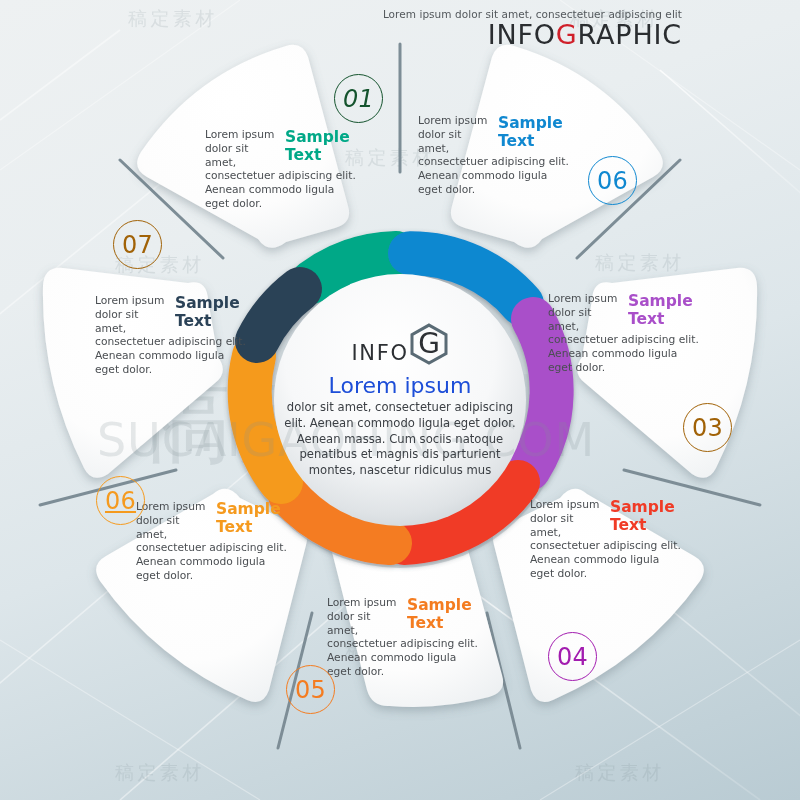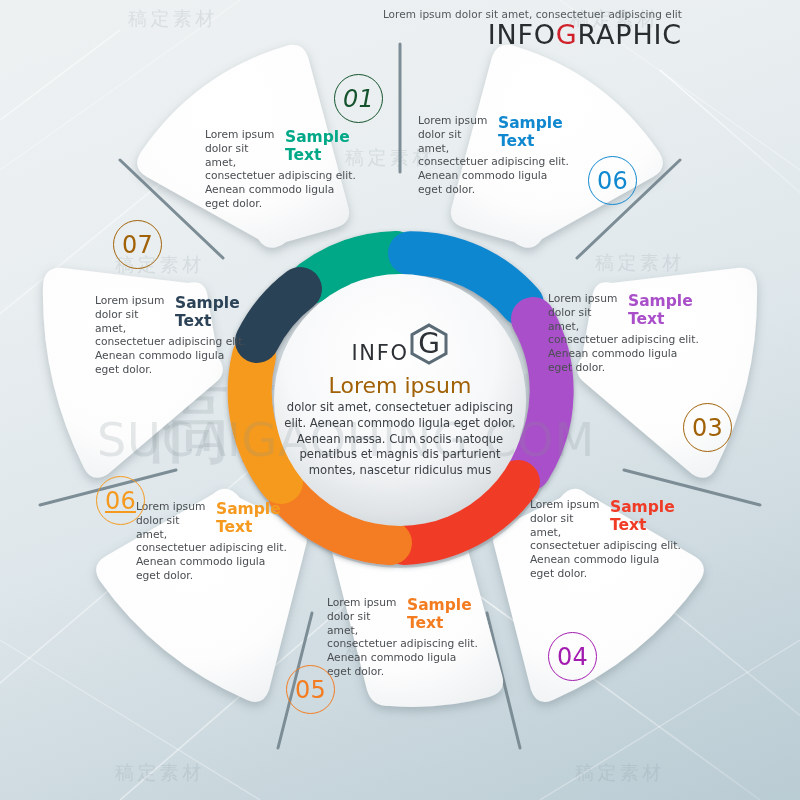--- a/index.html
+++ b/index.html
@@ -78,21 +78,21 @@
   }
   .logo .info{
     font-size:21px;letter-spacing:.08em;color:#2d3034;align-self:flex-end;
     margin-bottom:2px;
   }
   .logo .hexwrap{position:relative;width:44px;height:44px;margin:0 -2px;}
   .logo .graphics{
     font-size:21px;letter-spacing:.05em;color:#2d3034;align-self:flex-start;
     margin-top:0px;
   }
-  .ctitle{font-size:22px;color:#a16207;margin-bottom:2px;font-weight:400;}
+  .ctitle{font-size:22px;color:#1d4ed8;margin-bottom:2px;font-weight:400;}
   .cbody{font-size:11.6px;line-height:1.36;color:#3c4045;}
 </style>
 </head>
 <body>
 
 <div id="stage">
 
   <svg class="bg-creases" width="800" height="800" viewBox="0 0 800 800">
     <defs>
       <linearGradient id="creaseG" x1="0" y1="0" x2="1" y2="1">

